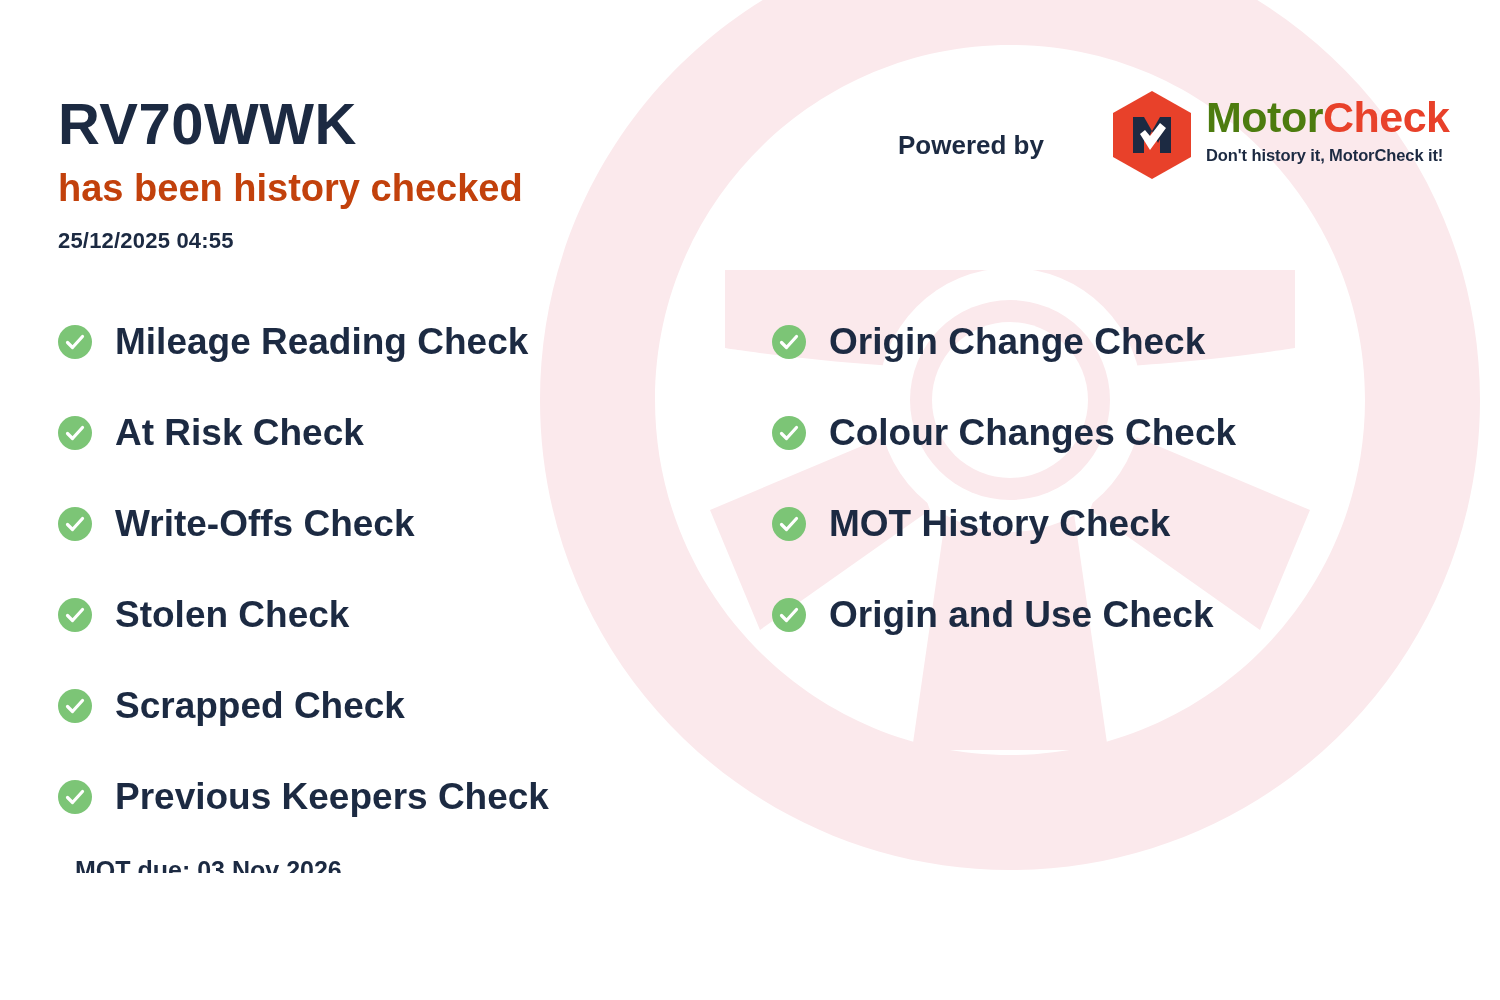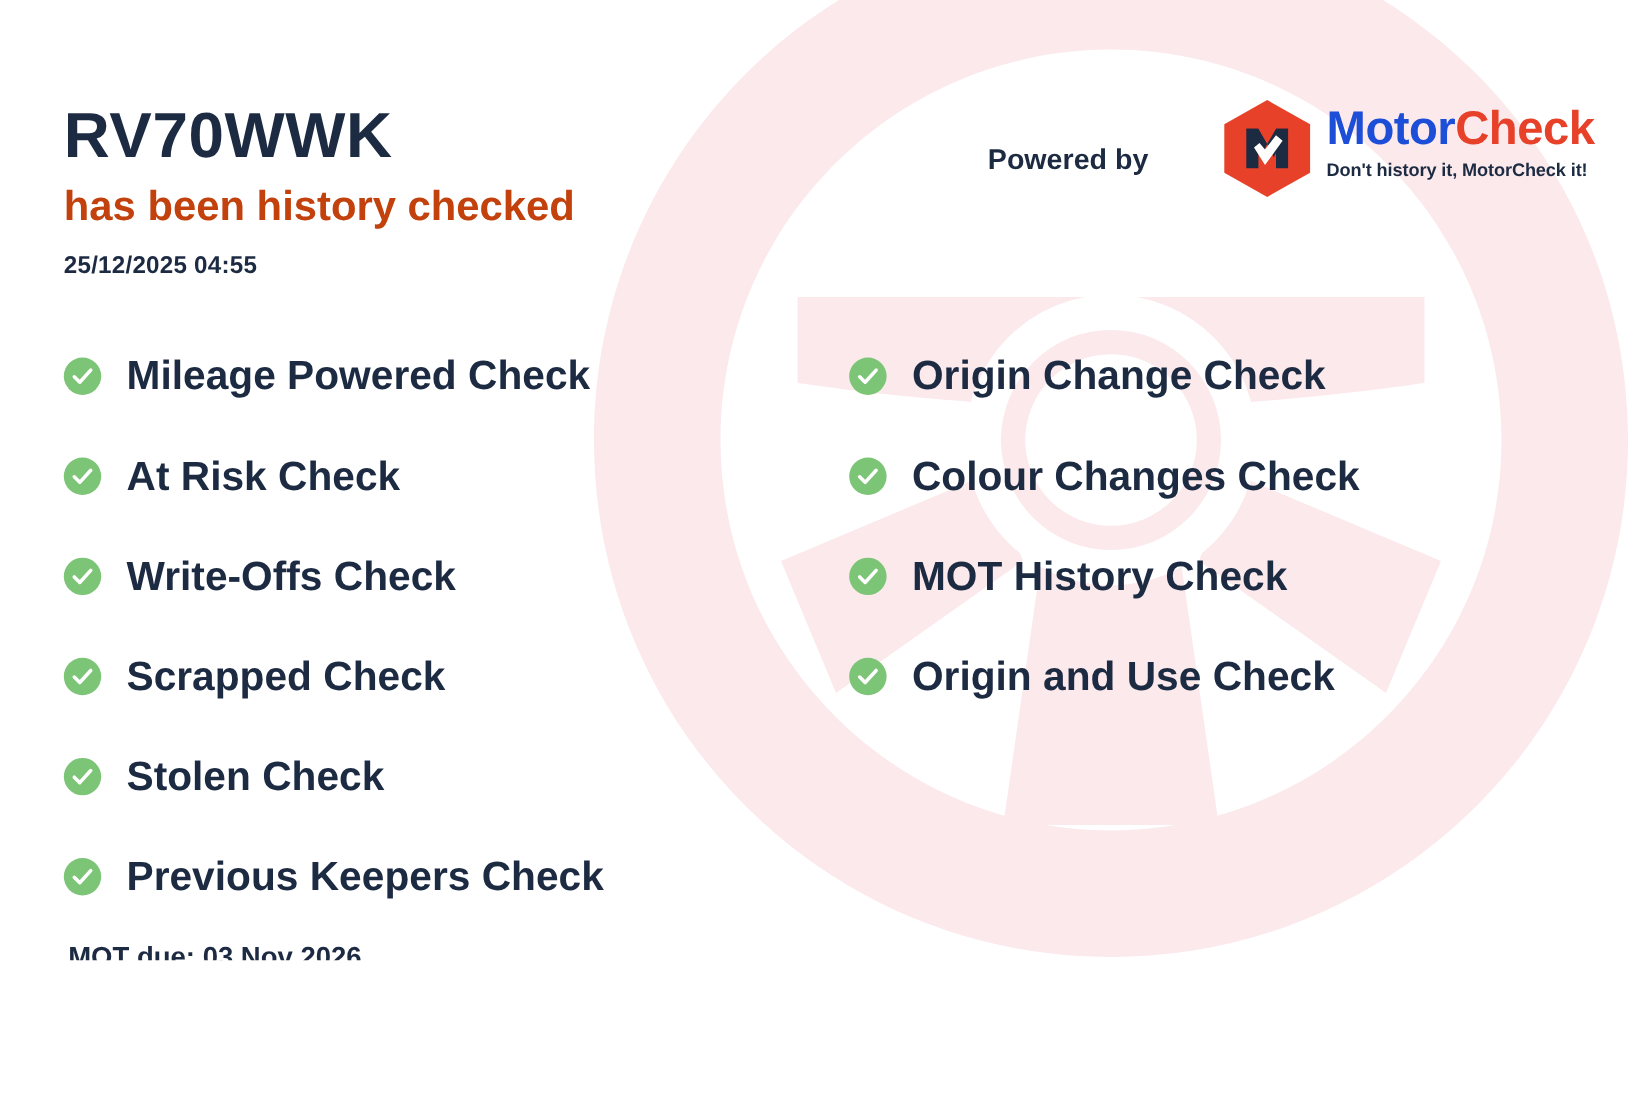--- a/index.html
+++ b/index.html
@@ -92,21 +92,21 @@
     margin-left: 12px;
     padding-top: 6px;
   }
   .logo-wordmark {
     font-size: 43px;
     font-weight: bold;
     line-height: 1;
     letter-spacing: -0.5px;
     white-space: nowrap;
   }
-  .wm-motor { color: #1d4ed8; }
+  .wm-motor { color: #4d7c0f; }
   .wm-check { color: #e8412a; }
   .logo-tagline {
     margin-top: 7px;
     font-size: 16.5px;
     font-weight: bold;
     color: #1c2a42;
     letter-spacing: -0.1px;
     white-space: nowrap;
   }
 
@@ -140,21 +140,21 @@
   .check-label {
     font-size: 37px;
     font-weight: bold;
     color: #1c2a42;
     line-height: 1;
     white-space: nowrap;
   }
 
   .mot-due {
     position: absolute;
-    left: 62px;
+    left: 75px;
     top: 856px;
     font-size: 25px;
     font-weight: bold;
     color: #1c2a42;
   }
 </style>
 </head>
 <body>
 
 <div class="page">
@@ -203,21 +203,21 @@
     </div>
 
     <div class="col col-left">
 
       <div class="check-item">
         <span class="tick">
           <svg width="34" height="34" viewBox="0 0 34 34" xmlns="http://www.w3.org/2000/svg">
             <path d="M9.5 17.5 l5 5 l10 -11" fill="none" stroke="#ffffff" stroke-width="3.2" stroke-linecap="round" stroke-linejoin="round"></path>
           </svg>
         </span>
-        <span class="check-label">Mileage Powered Check</span>
+        <span class="check-label">Mileage Reading Check</span>
       </div>
 
       <div class="check-item">
         <span class="tick">
           <svg width="34" height="34" viewBox="0 0 34 34" xmlns="http://www.w3.org/2000/svg">
             <path d="M9.5 17.5 l5 5 l10 -11" fill="none" stroke="#ffffff" stroke-width="3.2" stroke-linecap="round" stroke-linejoin="round"></path>
           </svg>
         </span>
         <span class="check-label">At Risk Check</span>
       </div>
@@ -230,30 +230,30 @@
         </span>
         <span class="check-label">Write-Offs Check</span>
       </div>
 
       <div class="check-item">
         <span class="tick">
           <svg width="34" height="34" viewBox="0 0 34 34" xmlns="http://www.w3.org/2000/svg">
             <path d="M9.5 17.5 l5 5 l10 -11" fill="none" stroke="#ffffff" stroke-width="3.2" stroke-linecap="round" stroke-linejoin="round"></path>
           </svg>
         </span>
+        <span class="check-label">Stolen Check</span>
+      </div>
+
+      <div class="check-item">
+        <span class="tick">
+          <svg width="34" height="34" viewBox="0 0 34 34" xmlns="http://www.w3.org/2000/svg">
+            <path d="M9.5 17.5 l5 5 l10 -11" fill="none" stroke="#ffffff" stroke-width="3.2" stroke-linecap="round" stroke-linejoin="round"></path>
+          </svg>
+        </span>
         <span class="check-label">Scrapped Check</span>
-      </div>
-
-      <div class="check-item">
-        <span class="tick">
-          <svg width="34" height="34" viewBox="0 0 34 34" xmlns="http://www.w3.org/2000/svg">
-            <path d="M9.5 17.5 l5 5 l10 -11" fill="none" stroke="#ffffff" stroke-width="3.2" stroke-linecap="round" stroke-linejoin="round"></path>
-          </svg>
-        </span>
-        <span class="check-label">Stolen Check</span>
       </div>
 
       <div class="check-item">
         <span class="tick">
           <svg width="34" height="34" viewBox="0 0 34 34" xmlns="http://www.w3.org/2000/svg">
             <path d="M9.5 17.5 l5 5 l10 -11" fill="none" stroke="#ffffff" stroke-width="3.2" stroke-linecap="round" stroke-linejoin="round"></path>
           </svg>
         </span>
         <span class="check-label">Previous Keepers Check</span>
       </div>

